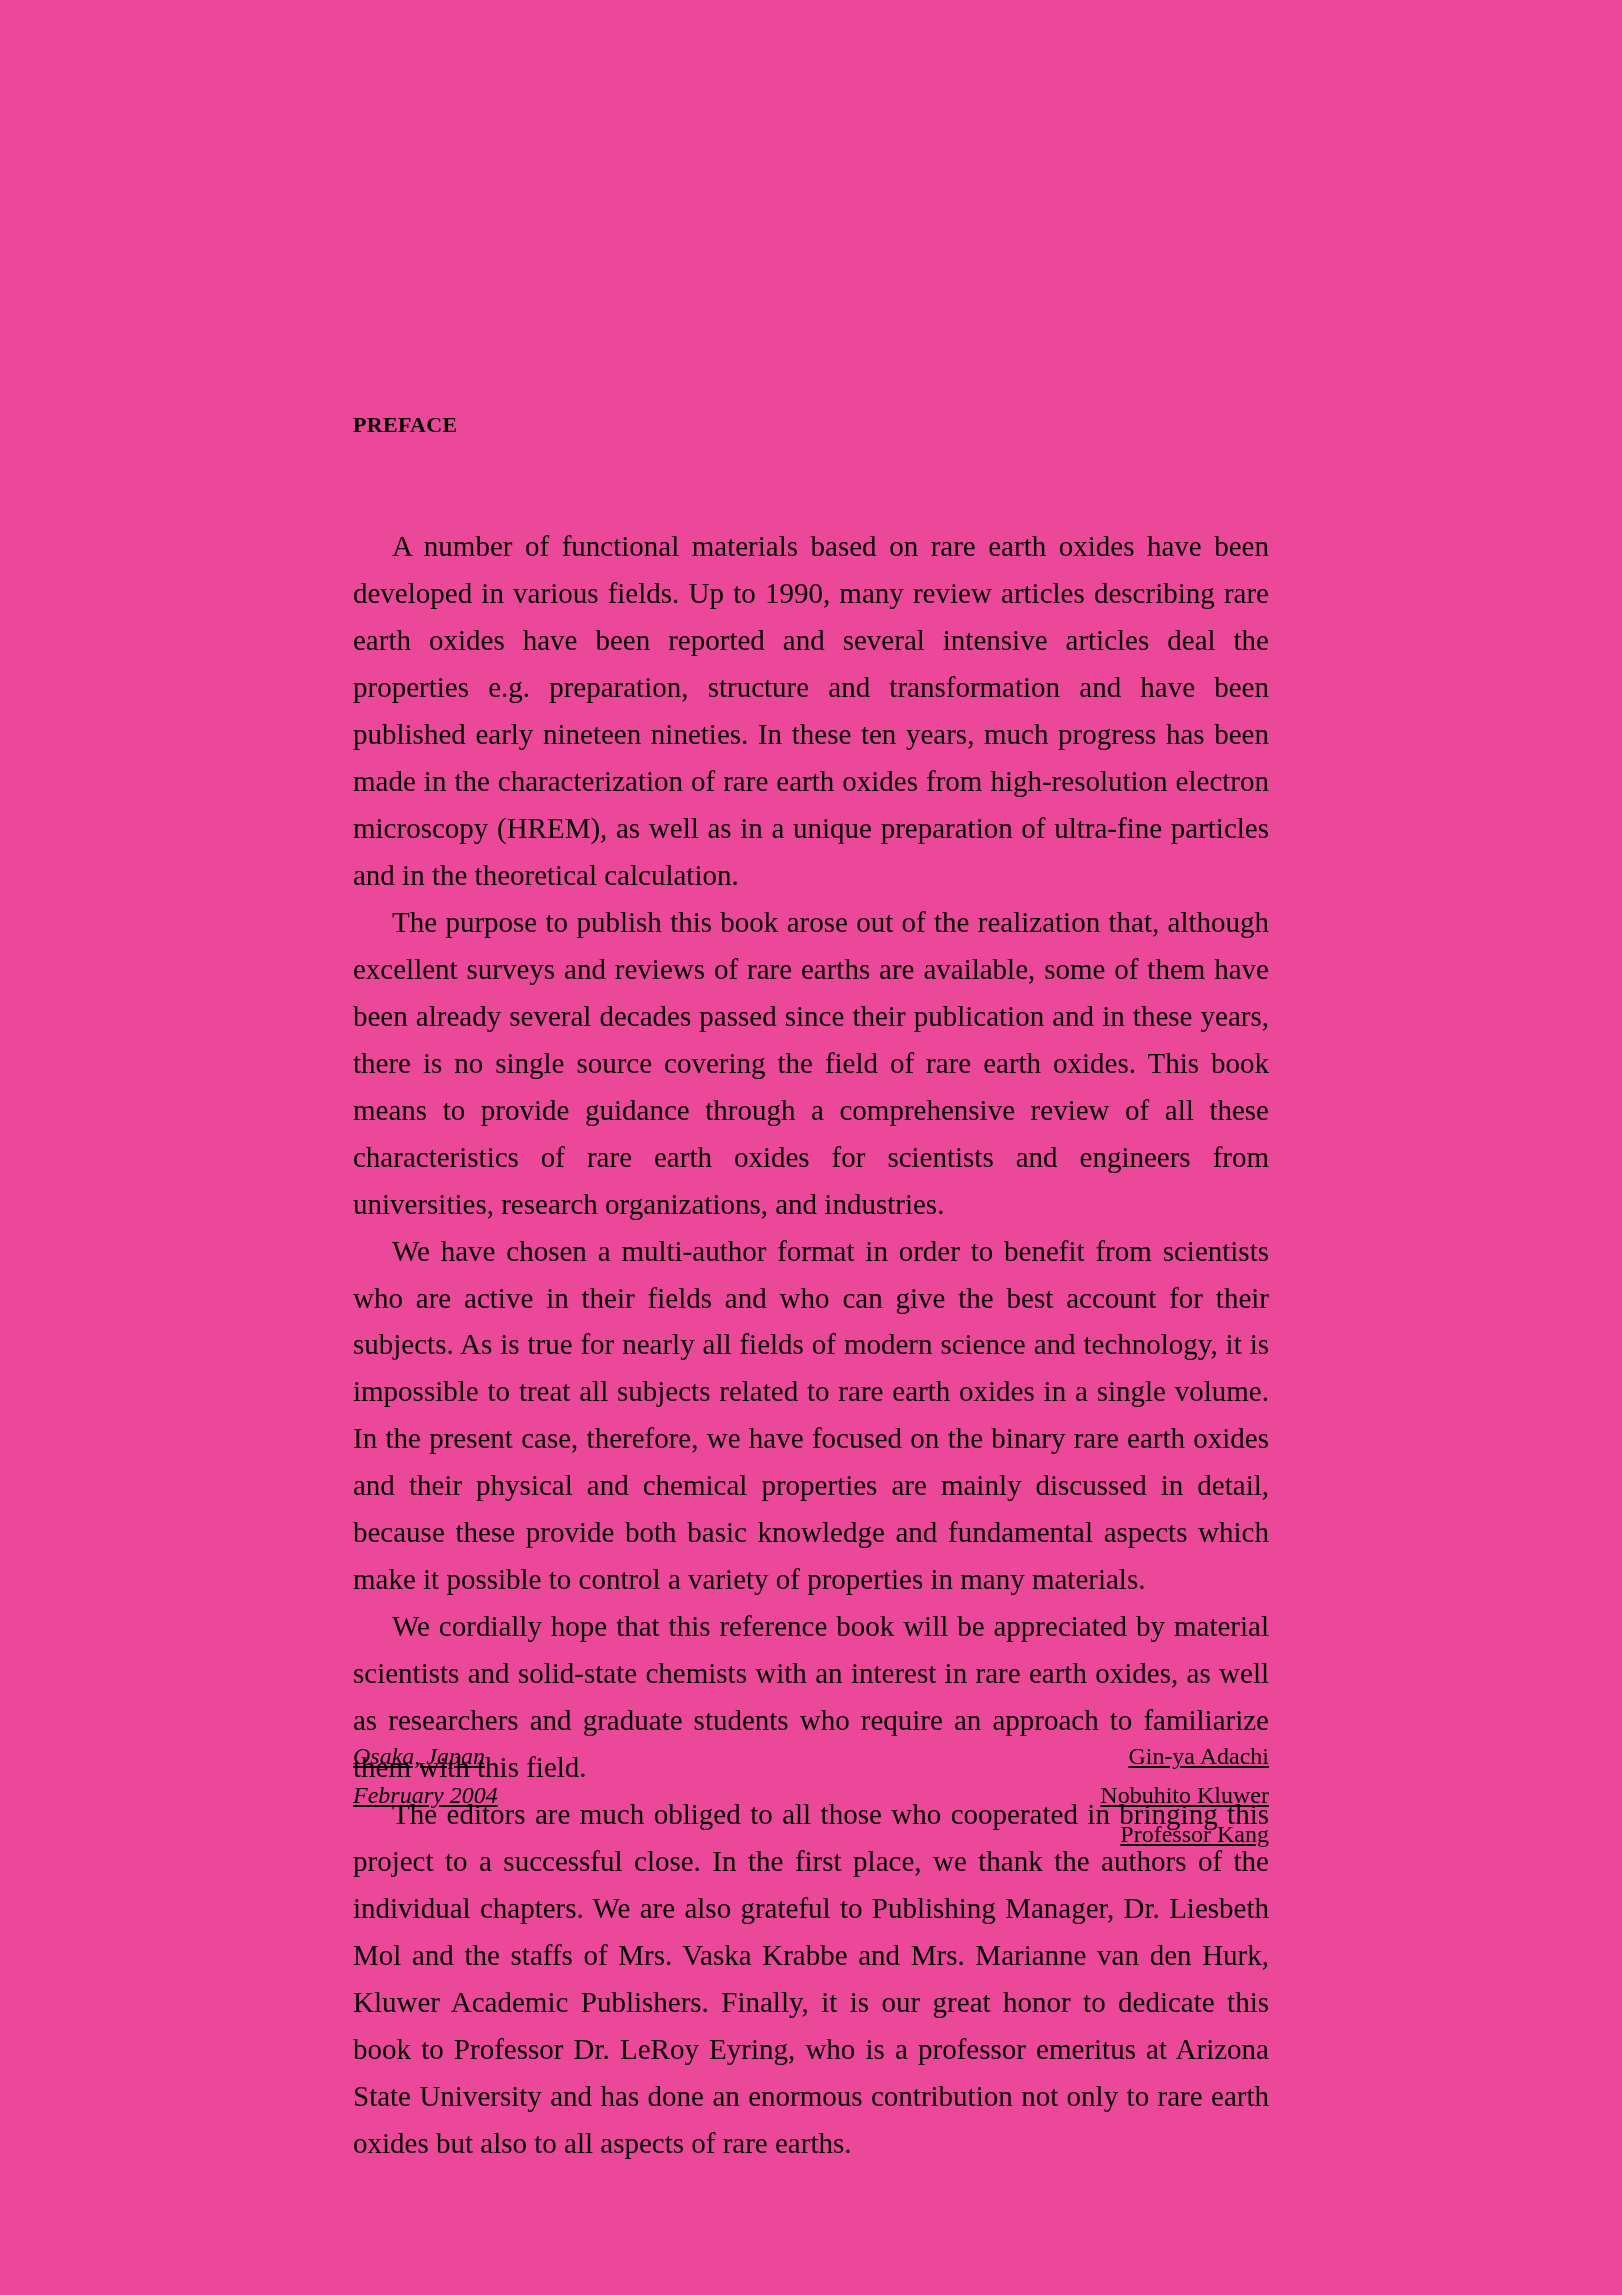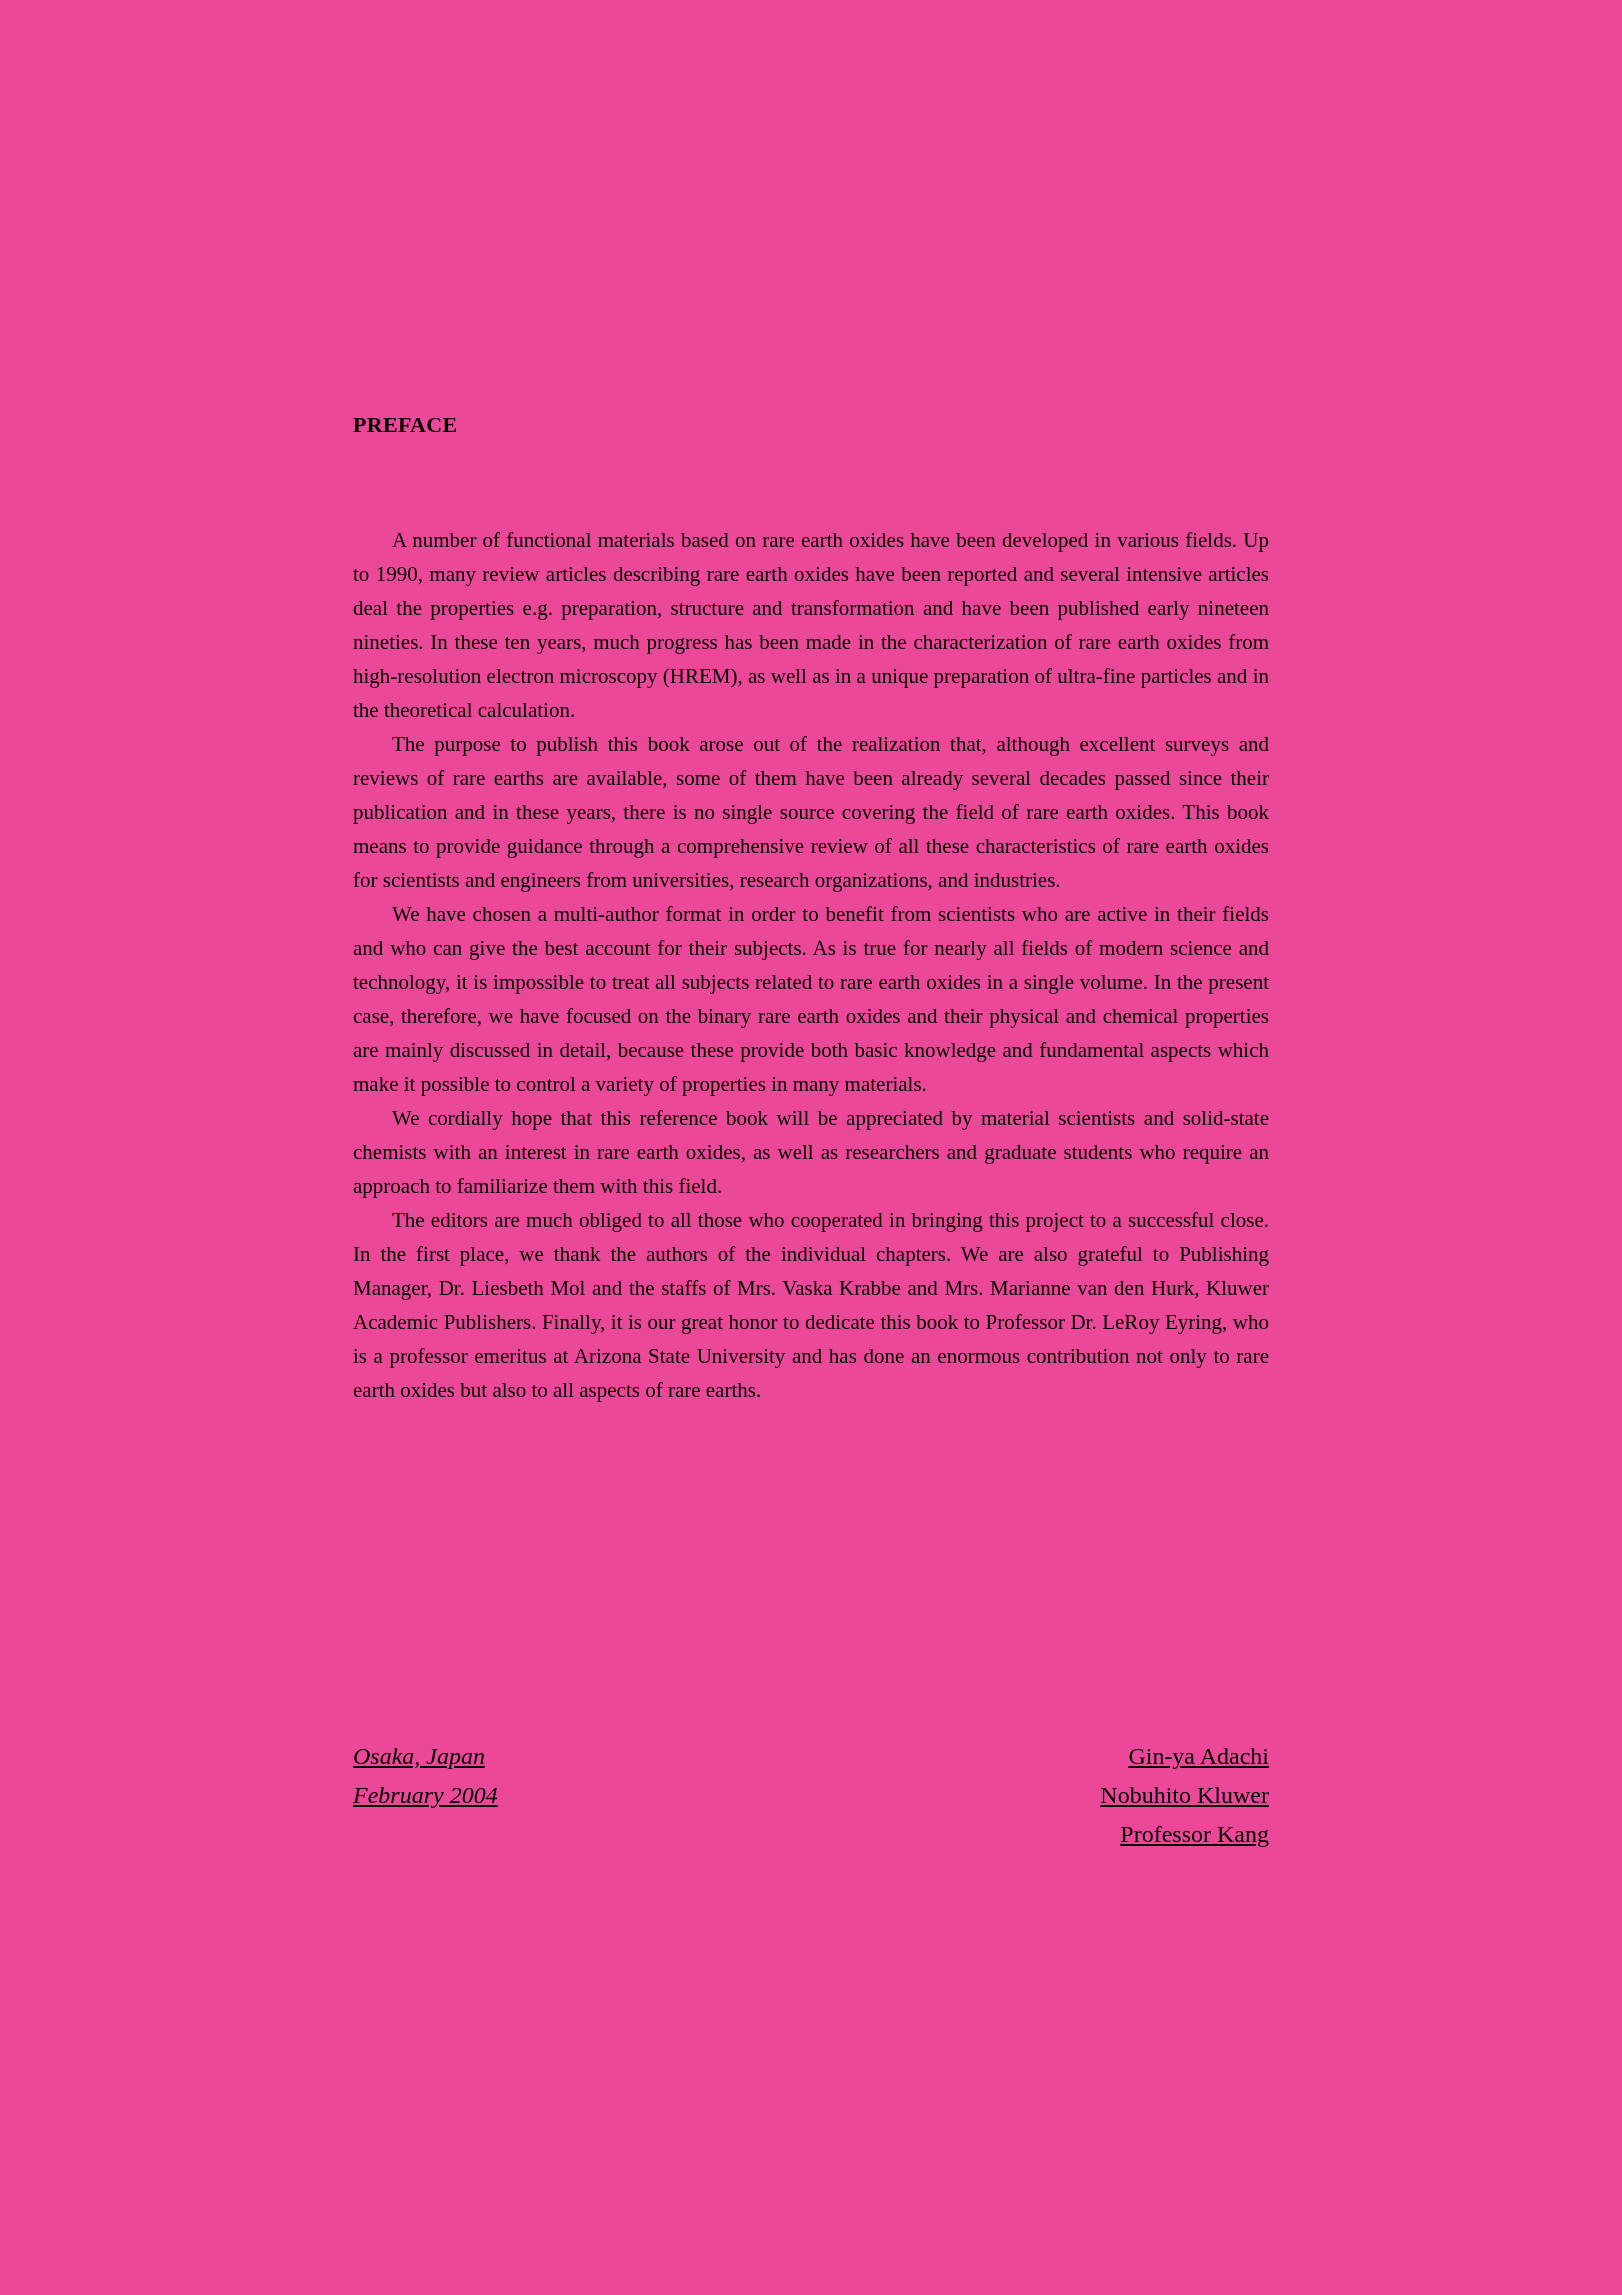--- a/index.html
+++ b/index.html
@@ -30,21 +30,21 @@
     width: 916px;
   }
   .preface-title {
     font-family: "Liberation Serif", serif;
     font-weight: bold;
     font-size: 22px;
     letter-spacing: 0.3px;
     margin: 0 0 85px 0;
   }
   .body-text {
-    font-size: 21px;
+    font-size: 29px;
     line-height: 1.62;
     text-align: justify;
     text-justify: inter-word;
   }
   .body-text p {
     margin: 0;
     text-indent: 39px;
   }
   .signature {
     position: absolute;

